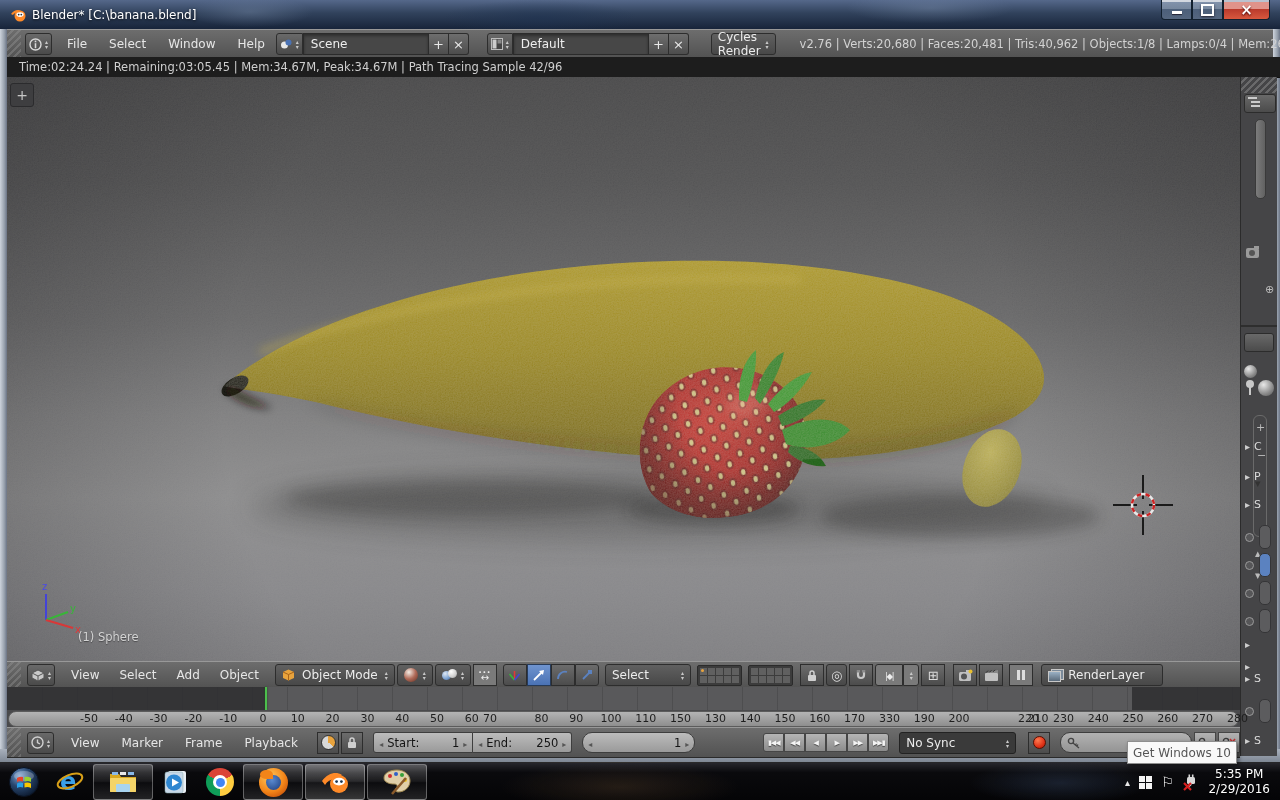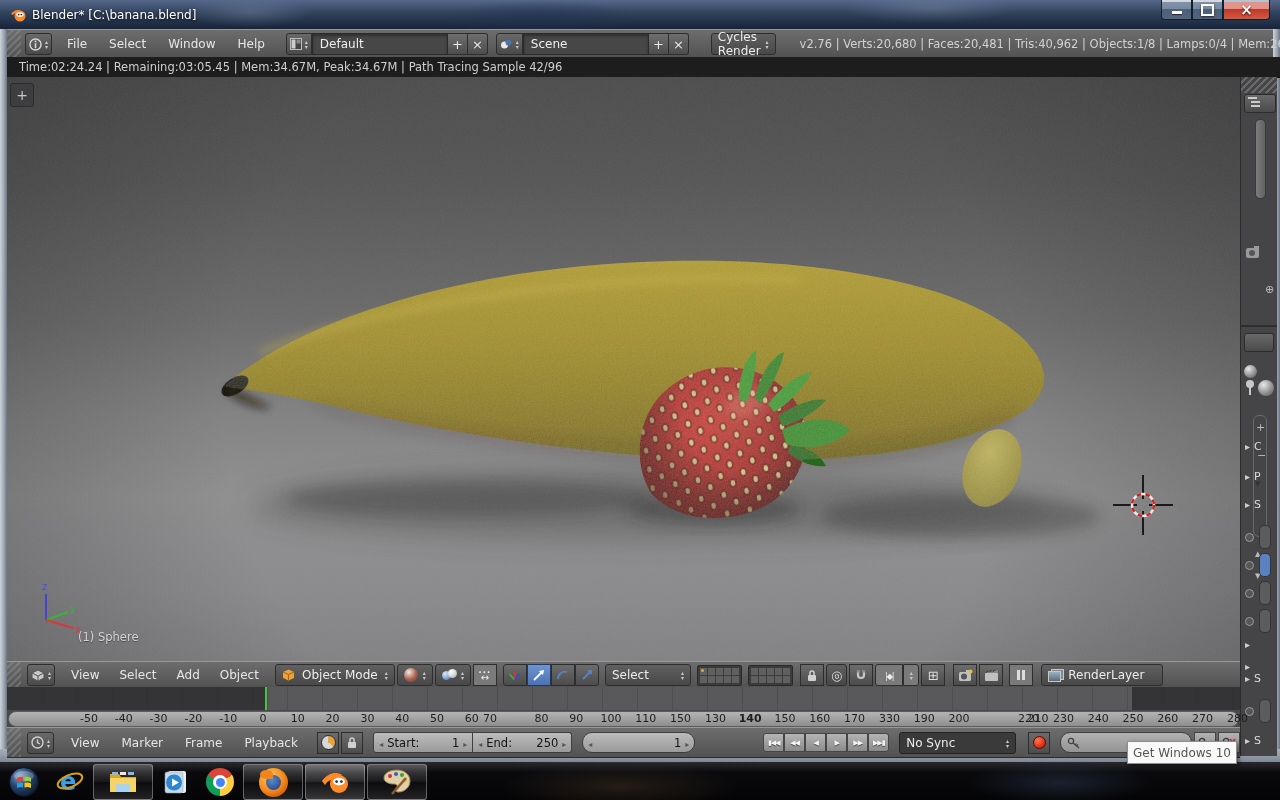--- a/index.html
+++ b/index.html
@@ -217,45 +217,45 @@
         <rect x="5.7" y="2.6" width="1.6" height="1.7" fill="#d8d8d8"></rect>
     </svg>
     <span class="updown"></span>
   </div>
   <div class="menus">
       <span class="menu-item">File</span>
       <span class="menu-item">Select</span>
       <span class="menu-item">Window</span>
       <span class="menu-item">Help</span>
     </div>
+  <div class="sel-group">
+    <div class="ebtn lead" style="margin:0;border-radius:3px 0 0 3px">
+      <svg width="13" height="12" viewBox="0 0 13 12">
+        <circle cx="4.5" cy="7" r="3.5" fill="#e8e8e8"></circle>
+          <circle cx="8.5" cy="4.5" r="3" fill="#4a72b4"></circle>
+      </svg>
+      <span class="updown"></span>
+    </div>
+    <div class="field" style="width:110px">
+        <span>Scene</span>
+      </div>
+    <div class="mini-btn plus-glyph"></div>
+    <div class="mini-btn x-glyph"></div>
+  </div>
   <div class="sel-group" style="margin-left:10px">
     <div class="ebtn lead" style="margin:0;border-radius:3px 0 0 3px">
       <svg width="12" height="12" viewBox="0 0 12 12">
         <rect x="0.5" y="0.5" width="11" height="11" fill="#444" stroke="#bbb"></rect>
           <rect x="1.5" y="1.5" width="4" height="9" fill="#ccc"></rect>
           <rect x="6.5" y="1.5" width="4" height="4" fill="#888"></rect>
       </svg>
       <span class="updown"></span>
     </div>
     <div class="field" style="width:120px">
         <span>Default</span>
-      </div>
-    <div class="mini-btn plus-glyph"></div>
-    <div class="mini-btn x-glyph"></div>
-  </div>
-  <div class="sel-group">
-    <div class="ebtn lead" style="margin:0;border-radius:3px 0 0 3px">
-      <svg width="13" height="12" viewBox="0 0 13 12">
-        <circle cx="4.5" cy="7" r="3.5" fill="#e8e8e8"></circle>
-          <circle cx="8.5" cy="4.5" r="3" fill="#4a72b4"></circle>
-      </svg>
-      <span class="updown"></span>
-    </div>
-    <div class="field" style="width:110px">
-        <span>Scene</span>
       </div>
     <div class="mini-btn plus-glyph"></div>
     <div class="mini-btn x-glyph"></div>
   </div>
   <div class="dd" style="width:118px;margin-left:14px;justify-content:space-between">
     <span>Cycles Render</span>
       <span class="updown"></span>
   </div>
   <svg style="margin-left:16px" width="20" height="17" viewBox="0 0 20 17">
     <path d="M1 8 C5 3 10 2 13 4.5 L10.5 7 C8 5.8 5 7 3.5 9.5 Z" fill="#ff8a28"></path>
@@ -635,21 +635,21 @@
       <span class="ruler-label" style="left: 393.2px;">40</span>
       <span class="ruler-label" style="left: 428px;">50</span>
       <span class="ruler-label" style="left: 462.8px;">60</span>
       <span class="ruler-label" style="left: 481px;">70</span>
       <span class="ruler-label" style="left: 532.4px;">80</span>
       <span class="ruler-label" style="left: 567.2px;">90</span>
       <span class="ruler-label" style="left: 602px;">100</span>
       <span class="ruler-label" style="left: 636.8px;">110</span>
       <span class="ruler-label" style="left: 671.6px;">150</span>
       <span class="ruler-label" style="left: 706.4px;">130</span>
-      <span class="ruler-label" style="left: 741.2px; font-weight: bold;">140</span>
+      <span class="ruler-label" style="left: 741.2px;">140</span>
       <span class="ruler-label" style="left: 776px;">150</span>
       <span class="ruler-label" style="left: 810.8px;">160</span>
       <span class="ruler-label" style="left: 845.6px;">170</span>
       <span class="ruler-label" style="left: 880.4px;">330</span>
       <span class="ruler-label" style="left: 915.2px;">190</span>
       <span class="ruler-label" style="left: 950px;">200</span>
       <span class="ruler-label" style="left: 1029px;">210</span>
       <span class="ruler-label" style="left: 1019.6px;">220</span>
       <span class="ruler-label" style="left: 1054.4px;">230</span>
       <span class="ruler-label" style="left: 1089.2px;">240</span>
@@ -810,13 +810,34 @@
   <div class="tb-open">
     <svg width="30" height="28" viewBox="0 0 30 28">
       <path d="M15 2 C23 2 28 7 28 13 C28 19 23 24 16 24 C13 24 13 21 14.5 19.5 C16 18 15 16 12 16 C7 16 2 14 2 10 C2 5 8 2 15 2 Z" fill="#e0cfa8" stroke="#a08850" stroke-width="1"></path>
       <circle cx="8" cy="8" r="2" fill="#d03030"></circle>
         <circle cx="14" cy="6" r="2" fill="#3060c8"></circle>
       <circle cx="20" cy="7" r="2" fill="#38a038"></circle>
         <circle cx="23" cy="12" r="2" fill="#e8c020"></circle>
       <path d="M10 26 L24 10" stroke="#8a5a2a" stroke-width="2.5"></path>
     </svg>
   </div>
+  <div class="tray">
+    <span class="tray-arrow"></span>
+    <span class="winflag">
+        <i></i>
+        <i></i>
+        <i></i>
+        <i></i>
+      </span>
+    <span class="flag-glyph"></span>
+    <svg width="17" height="17" viewBox="0 0 17 17">
+      <rect x="5" y="3" width="8" height="7" rx="1.5" fill="#d8d8d8"></rect>
+      <rect x="6.5" y="0.5" width="1.6" height="3" fill="#d8d8d8"></rect>
+        <rect x="9.9" y="0.5" width="1.6" height="3" fill="#d8d8d8"></rect>
+      <path d="M9 10 C9 12 7 12 6 13" stroke="#d8d8d8" stroke-width="1.4" fill="none"></path>
+      <path d="M2 9 L9 16 M9 9 L2 16" stroke="#d82020" stroke-width="2.2"></path>
+    </svg>
+    <div class="clock">
+      <div>5:35 PM</div>
+      <div>2/29/2016</div>
+    </div>
+  </div>
 </div>
 
 </body></html>

